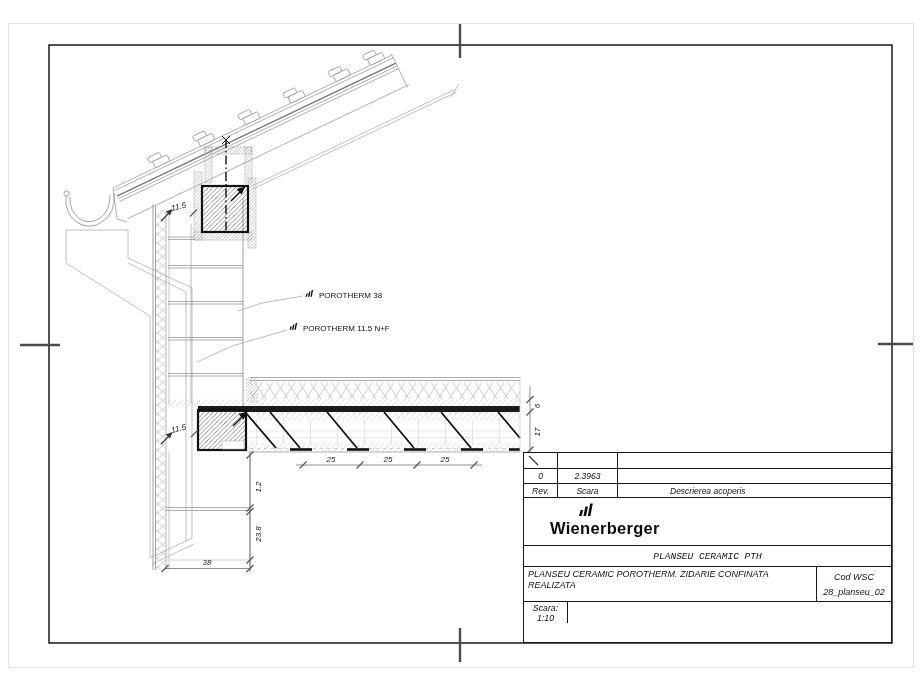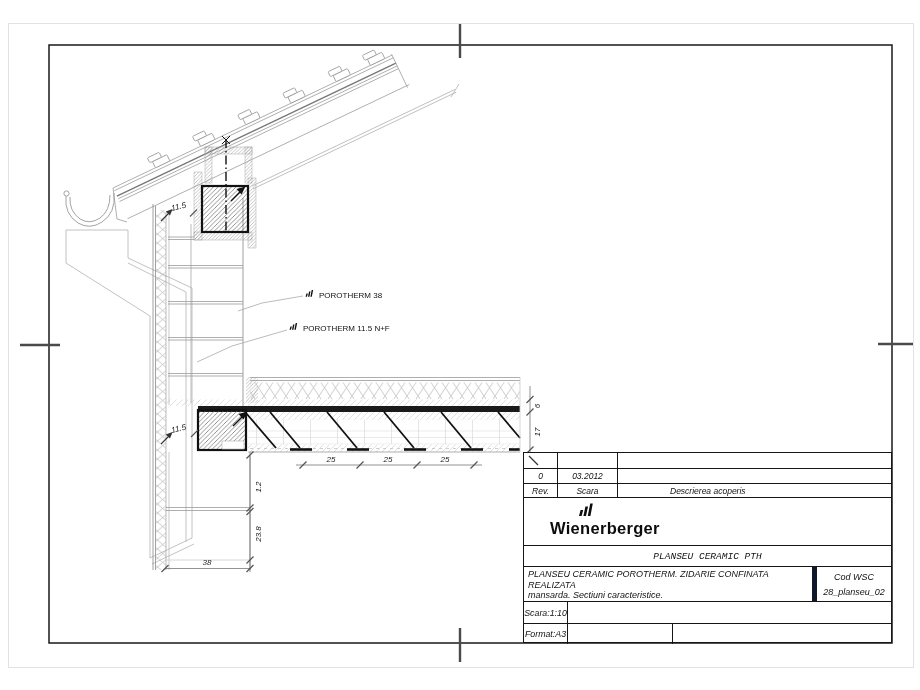--- a/index.html
+++ b/index.html
@@ -22,26 +22,26 @@
   .c1{width:34px;}.c2{width:60px;}.c3{flex:1;}
   .c3l{justify-content:flex-start;padding-left:52px;}
   .brand{height:47px;position:relative;}
   .brand-logo{position:absolute;left:54px;top:4px;}
   .brand-name{position:absolute;left:26px;top:21px;font-size:16.5px;font-weight:bold;
               font-style:normal;letter-spacing:.3px;color:#0c0c0c;}
   .titlerow{height:20px;display:flex;align-items:center;justify-content:center;
             font-size:9.5px;font-style:italic;font-family:Liberation Mono, monospace;}
   .descrow{height:35px;}
   .desc-left{flex:1;padding:2px 4px;font-size:9px;font-style:italic;line-height:10.6px;}
-  .desc-right{width:74px;border-left:5px solid #0f172a;display:flex;flex-direction:column;
+  .desc-right{width:74px;border-left:1px solid #0f172a;display:flex;flex-direction:column;
               align-items:center;justify-content:space-around;font-size:9px;font-style:italic;
               padding:2px 0;}
   .smrow{height:22px;}
   .smrow2{height:21px;}
-  .sm1{width:43px;display:flex;flex-direction:row;align-items:center;justify-content:center;
+  .sm1{width:43px;display:flex;flex-direction:column;align-items:center;justify-content:center;
        font-size:8.8px;font-style:italic;line-height:10px;}
   .sm2{width:105px;}
 </style>
 </head>
 <body>
 
 <div id="stage">
 
 <svg width="920" height="690" viewBox="0 0 920 690">
   <defs>
@@ -269,55 +269,46 @@
     <div class="c c1 br">
       <svg width="34" height="15">
             <line x1="5" y1="3" x2="14" y2="12" stroke="#333" stroke-width="1.3"></line>
           </svg>
     </div>
     <div class="c c2 br"></div>
     <div class="c c3"></div>
   </div>
   <div class="row r123 bt1">
     <div class="c c1 br">0</div>
-    <div class="c c2 br">03.2012</div>
+    <div class="c c2 br">2.3963</div>
     <div class="c c3"></div>
   </div>
   <div class="row r3 bt1">
     <div class="c c1 br">Rev.</div>
     <div class="c c2 br">Scara</div>
     <div class="c c3 c3l">Descrierea acoperis</div>
   </div>
   <div class="brand bt2">
     <svg class="brand-logo" width="16" height="16" viewBox="0 0 16 16">
       <path d="M1,14 L3.6,14 L5.2,8 L2.6,8 Z M5.4,14 L8,14 L10,4.6 L7.4,4.6 Z M9.8,14 L12.4,14 L14.8,1.6 L12.2,1.6 Z" fill="#0c0c0c"></path>
     </svg>
     <div class="brand-name">Wienerberger</div>
   </div>
   <div class="titlerow bt2">PLANSEU CERAMIC PTH</div>
   <div class="row descrow bt2">
     <div class="desc-left">
       <div>PLANSEU CERAMIC POROTHERM. ZIDARIE CONFINATA REALIZATA</div>
-      <div>mansarda. Sectiuni caracteristice.</div>
     </div>
     <div class="desc-right">
       <div>Cod WSC</div>
       <div>28_planseu_02</div>
     </div>
   </div>
   <div class="row smrow bt2">
     <div class="sm1 br">
       <div>Scara:</div>
       <div>1:10</div>
     </div>
     <div class="c3"></div>
   </div>
-  <div class="row smrow2 bt1">
-    <div class="sm1 br">
-      <div>Format:</div>
-      <div>A3</div>
-    </div>
-    <div class="c sm2 br"></div>
-    <div class="c3"></div>
-  </div>
 </div>
 
 </div>
 
 </body></html>

